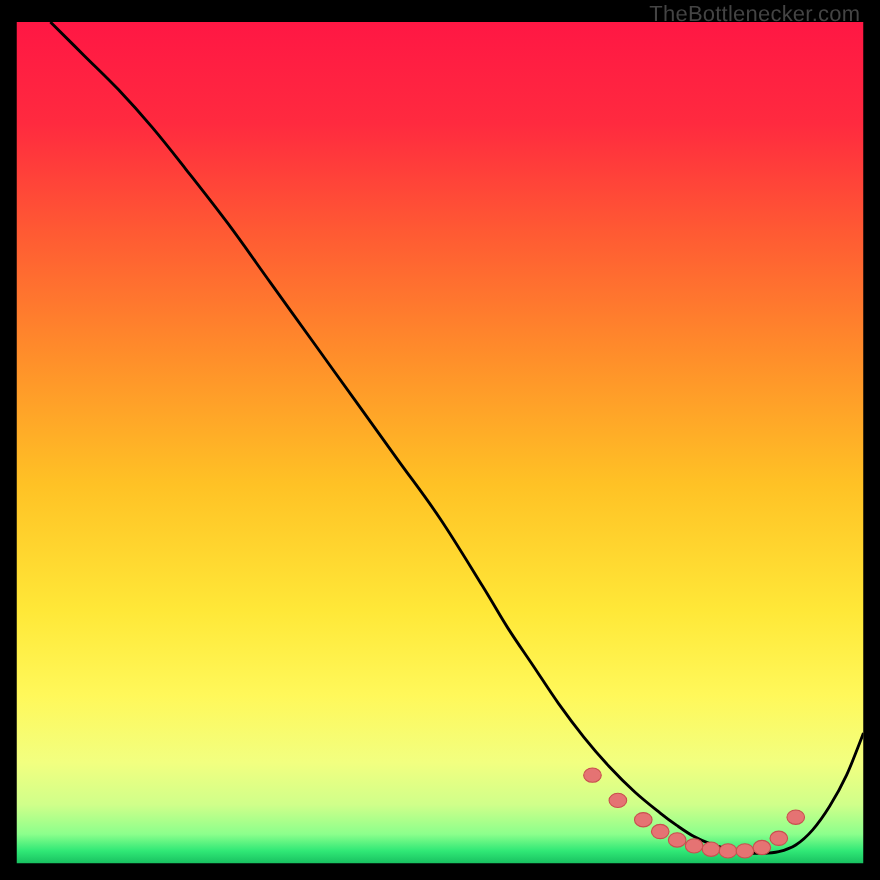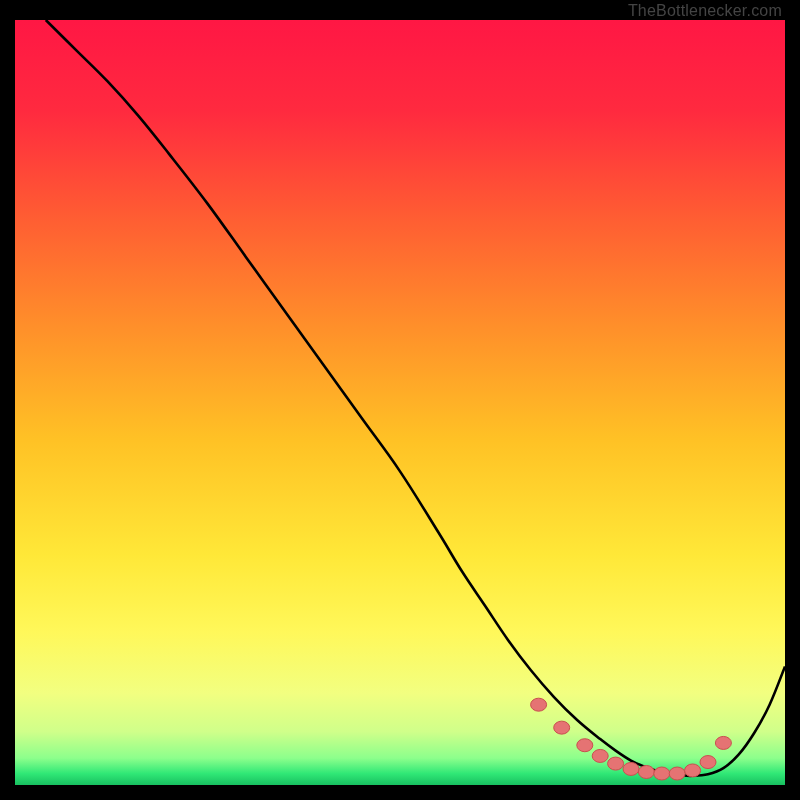--- a/index.html
+++ b/index.html
@@ -21,21 +21,21 @@
     top: 0;
     width: 770px;
     height: 765px;
   }
 
   .watermark {
     position: absolute;
     top: 2px;
     right: 18px;
     color: #444;
-    font-size: 16px;
+    font-size: 20px;
     font-weight: 500;
     letter-spacing: 0.2px;
   }
 
   svg { display: block; }
 </style>
 </head>
 <body>
 
 <div class="watermark">TheBottlenecker.com</div>

